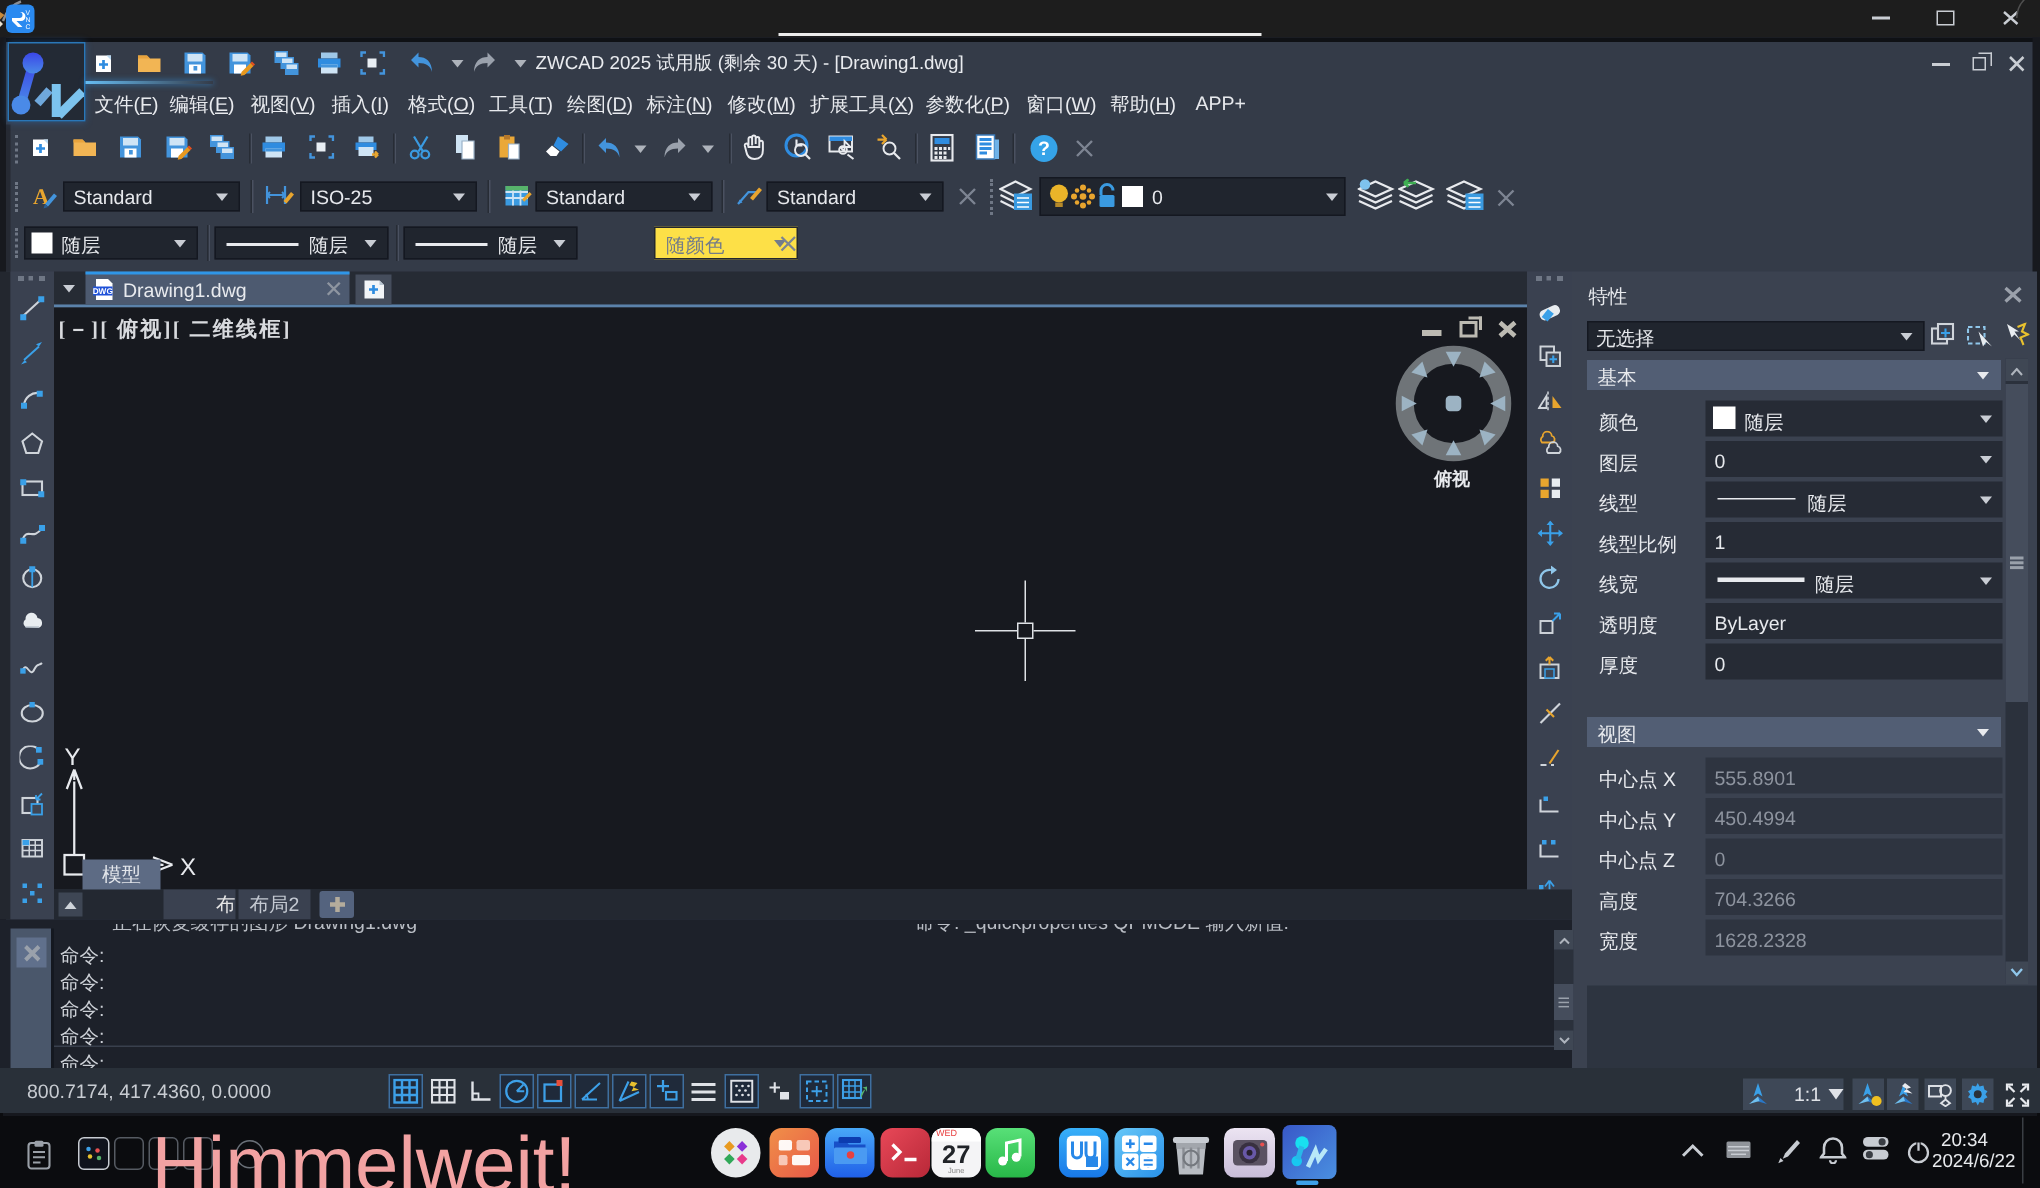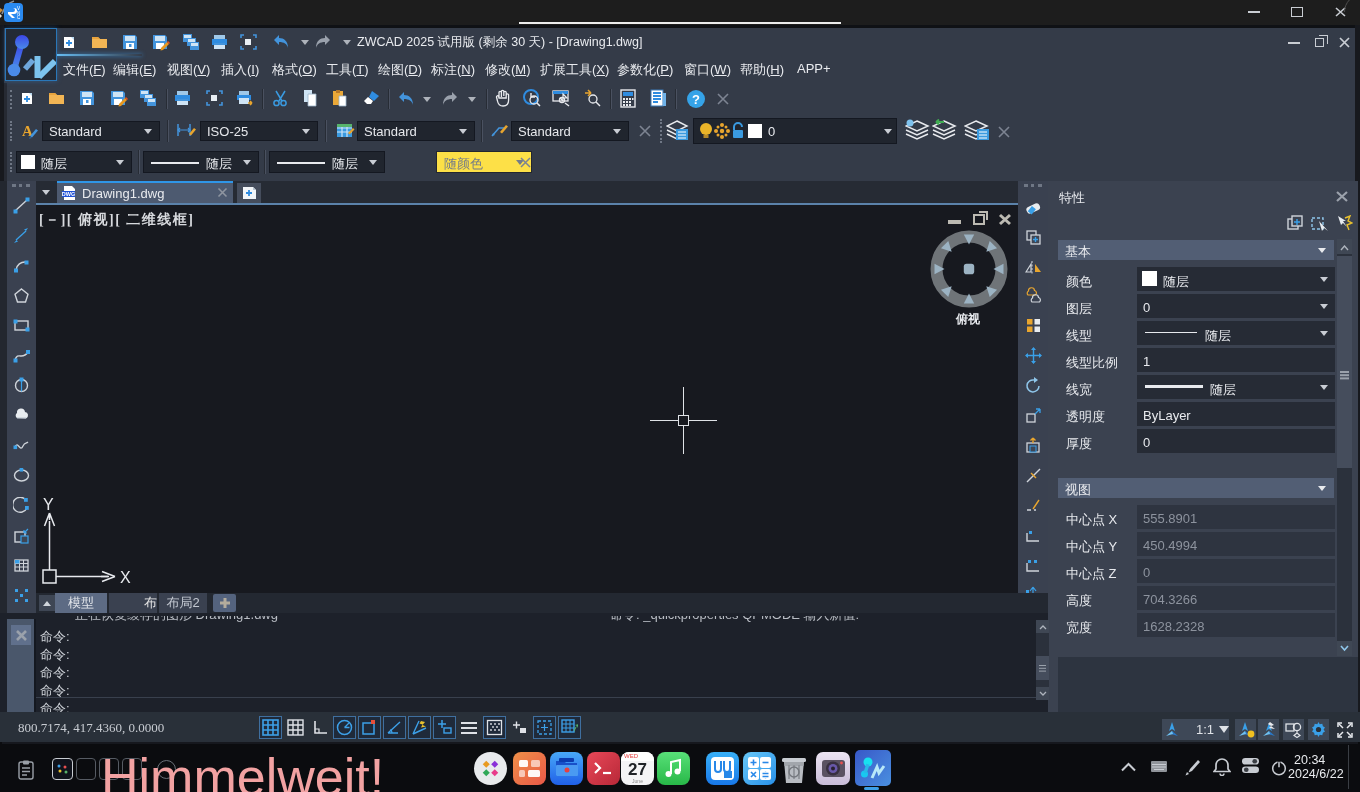--- a/index.html
+++ b/index.html
@@ -791,20 +791,24 @@
         <rect x="1" y="5" width="3" height="3" fill="#3aa0e8"></rect>
       </svg>
     </div>
 
 <div class="abs" style="left:1048px;top:181px;width:310px;height:531px;background:#3b4250;"></div>
 <div class="abs txt" style="left:1059px;top:189px;">特性</div>
 <div class="abs" style="left:1335px;top:190px;">
       <svg width="14" height="13">
         <path d="M2 2 L12 11 M12 2 L2 11" stroke="#9ba1ab" stroke-width="2.2"></path>
       </svg>
+    </div>
+<div class="combo" style="left:1058px;top:214px;width:225px;height:20px;">
+      <span style="position:absolute;left:5px;top:2px;">无选择</span>
+      <span class="arr"></span>
     </div>
 <div class="abs" style="left:1287px;top:215px;">
       <svg width="18" height="18">
         <rect x="1" y="4" width="10" height="10" fill="none" stroke="#cfd4da" stroke-width="1.4"></rect>
         <rect x="5" y="1" width="10" height="10" fill="#3b4250" stroke="#cfd4da" stroke-width="1.4"></rect>
         <path d="M10 4v6M7 7h6" stroke="#3aa0e8" stroke-width="1.4"></path>
       </svg>
     </div>
 <div class="abs" style="left:1311px;top:215px;">
       <svg width="18" height="18">
@@ -885,21 +889,21 @@
 <div class="abs txt gray" style="left:1143px;top:592px;">704.3266</div>
 <div class="abs txt" style="left:1066px;top:619px;">宽度</div>
 <div class="abs" style="left:1137px;top:613px;width:198px;height:24px;background:#2e3440;"></div>
 <div class="abs txt gray" style="left:1143px;top:619px;">1628.2328</div>
 
 <div class="abs" style="left:1058px;top:657px;width:300px;height:55px;background:#2d3440;"></div>
 
 <div class="abs" style="left:36px;top:593px;width:1012px;height:20px;background:#232831;"></div>
 <div class="abs" style="left:39px;top:595px;width:16px;height:16px;background:#3e4654;"></div>
 <div class="abs" style="left:43px;top:601px;width:0;height:0;border-left:4px solid transparent;border-right:4px solid transparent;border-bottom:5px solid #cfd4da;"></div>
-<div class="abs" style="left:55px;top:593px;width:52px;height:20px;background:#5d6b84;color:#e2e5ea;font-size:13px;text-align:center;line-height:20px;">模型</div>
+<div class="abs" style="left:55px;top:573px;width:52px;height:20px;background:#5d6b84;color:#e2e5ea;font-size:13px;text-align:center;line-height:20px;">模型</div>
 <div class="abs" style="left:109px;top:593px;width:48px;height:20px;background:#3a4150;color:#e5e5e5;font-size:13px;text-align:right;line-height:20px;padding-left:32px;">布局1</div>
 <div class="abs" style="left:159px;top:593px;width:48px;height:20px;background:#3a4150;color:#c3c8d1;font-size:13px;text-align:center;line-height:20px;">布局2</div>
 <div class="abs" style="left:213px;top:594px;width:23px;height:18px;background:#54637e;border-radius:2px;"></div>
 <div class="abs" style="left:219px;top:597px;">
       <svg width="12" height="12">
         <path d="M6 1v10M1 6h10" stroke="#b4ac9c" stroke-width="3"></path>
       </svg>
     </div>
 
 <div class="abs" style="left:0;top:613px;width:1048px;height:99px;background:#1d212a;"></div>
@@ -932,21 +936,21 @@
 <div class="abs" style="left:1036px;top:656px;width:13px;height:24px;background:#454d5c;"></div>
 <div class="abs" style="left:1039px;top:665px;width:7px;height:1.4px;background:#9aa1ab;box-shadow:0 2.8px 0 #9aa1ab,0 5.6px 0 #9aa1ab;"></div>
 <div class="abs" style="left:1036px;top:687px;width:13px;height:13px;background:#3f4754;"></div>
 <div class="abs" style="left:1039px;top:691px;">
       <svg width="8" height="6">
         <path d="M1 1l3 3 3-3" fill="none" stroke="#aeb4bd" stroke-width="1.3"></path>
       </svg>
     </div>
 
 <div class="abs" style="left:0;top:712px;width:1360px;height:30px;background:#293039;"></div>
-<div class="abs" style="left:18px;top:720px;color:#c8ccd2;font-size:13px;font-family:Liberation Serif, serif;">800.7174, 417.4360, 0.0000</div>
+<div class="abs" style="left:18px;top:720px;color:#c8ccd2;font-size:13px;">800.7174, 417.4360, 0.0000</div>
 <div class="abs" style="left:259px;top:716px;width:23px;height:23px;background:#1f2a3a;border:1px solid #3f6f9f;"></div>
 <div class="abs" style="left:262px;top:719px;">
       <svg width="17" height="17">
         <rect x="1" y="1" width="15" height="15" fill="none" stroke="#3da0e8" stroke-width="1.6"></rect>
         <path d="M1 6h15M1 11h15M6 1v15M11 1v15" stroke="#3da0e8" stroke-width="1.6"></path>
       </svg>
     </div>
 <div class="abs" style="left:287px;top:719px;">
       <svg width="17" height="17">
         <rect x="1" y="1" width="15" height="15" fill="none" stroke="#dfe2e7" stroke-width="1.4"></rect>

